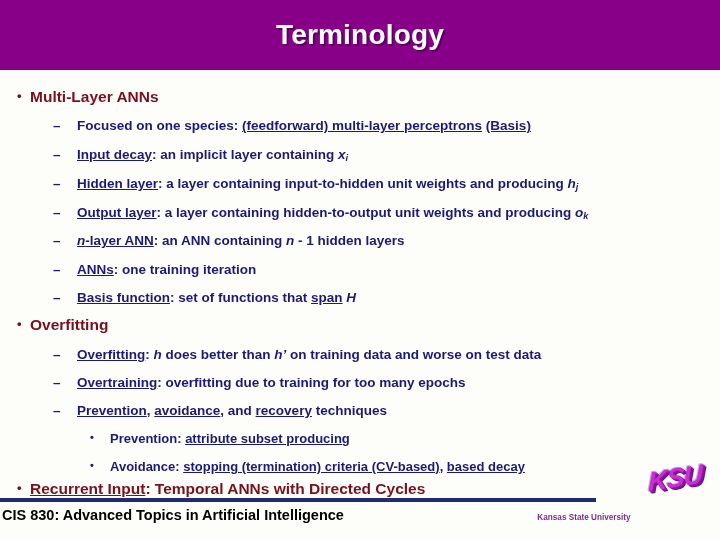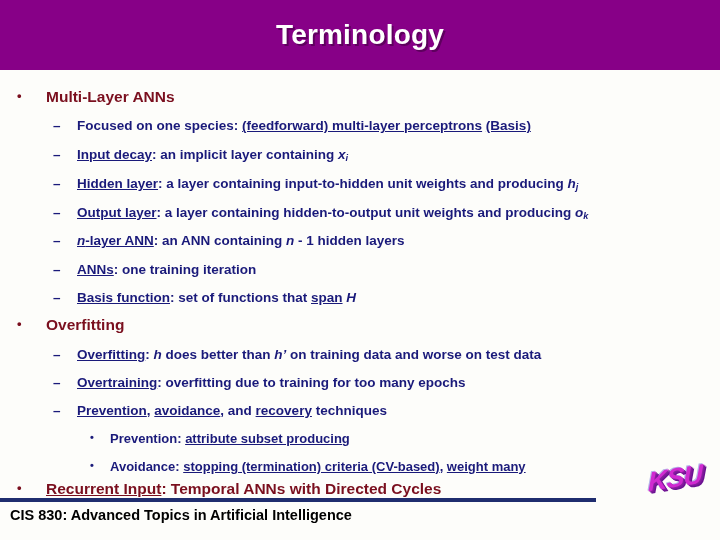--- a/index.html
+++ b/index.html
@@ -68,21 +68,21 @@
   }
   .btext {
     position: absolute;
     display: inline-block;
     white-space: nowrap;
   }
 
   
   .lvl1 { color: #7a0f1e; font-size: 15.5px; font-weight: bold; }
   .lvl1 .marker { left: 17px; font-size: 13px; }
-  .lvl1 .btext  { left: 46px; }
+  .lvl1 .btext  { left: 30px; }
 
   
   .lvl2 { color: #1a1a7a; font-size: 13.5px; font-weight: bold; }
   .lvl2 .marker { left: 53px; font-size: 13.5px; }
   .lvl2 .btext  { left: 77px; }
 
   
   .lvl3 { color: #1a1a7a; font-size: 13px; font-weight: bold; }
   .lvl3 .marker { left: 90px; font-size: 11px; }
   .lvl3 .btext  { left: 110px; }
@@ -95,21 +95,21 @@
   #footer-rule {
     position: absolute;
     left: 0;
     top: 498px;
     width: 596px;
     height: 4px;
     background: #1f2d6e;
   }
   #footer-course {
     position: absolute;
-    left: 10px;
+    left: 2px;
     top: 507px;
     color: #000000;
     font-size: 14.5px;
     font-weight: bold;
     font-family: "Liberation Sans", sans-serif;
     white-space: nowrap;
   }
   #footer-org {
     position: absolute;
     right: 6px;
@@ -221,32 +221,33 @@
       <span class="btext"><u>Prevention</u>, <u>avoidance</u>, and <u>recovery</u> techniques</span>
     </div>
 
     <div class="bullet-row lvl3" style="top:361px;">
       <span class="marker">•</span>
       <span class="btext">Prevention: <u>attribute subset producing</u></span>
     </div>
 
     <div class="bullet-row lvl3" style="top:389px;">
       <span class="marker">•</span>
-      <span class="btext">Avoidance: <u>stopping (termination) criteria (CV-based)</u>, <u>weight many</u></span>
+      <span class="btext">Avoidance: <u>stopping (termination) criteria (CV-based)</u>, <u>based decay</u></span>
     </div>
 
     <div class="bullet-row lvl1" style="top:410px;">
       <span class="marker">•</span>
       <span class="btext"><u>Recurrent Input</u>: Temporal ANNs with Directed Cycles</span>
     </div>
 
   </div>
 
   <div id="ksu-logo">
     <span id="ksu-logo-text">KSU</span>
   </div>
 
   <div id="footer-rule"></div>
   <div id="footer-course">CIS 830: Advanced Topics in Artificial Intelligence</div>
   <div id="footer-org">
+    <div class="line1">Kansas State University</div>
   </div>
 
 </div>
 
 </body></html>

